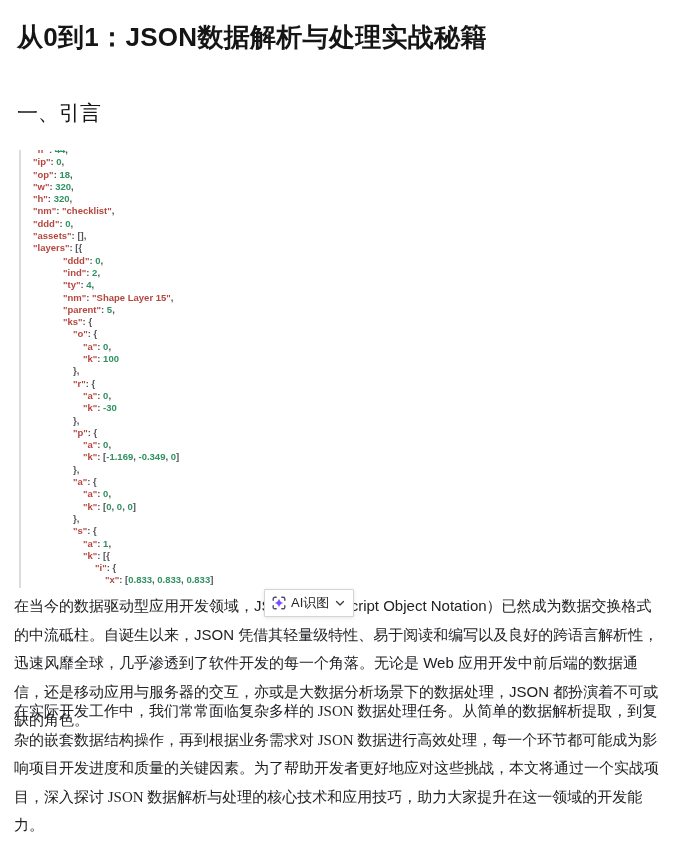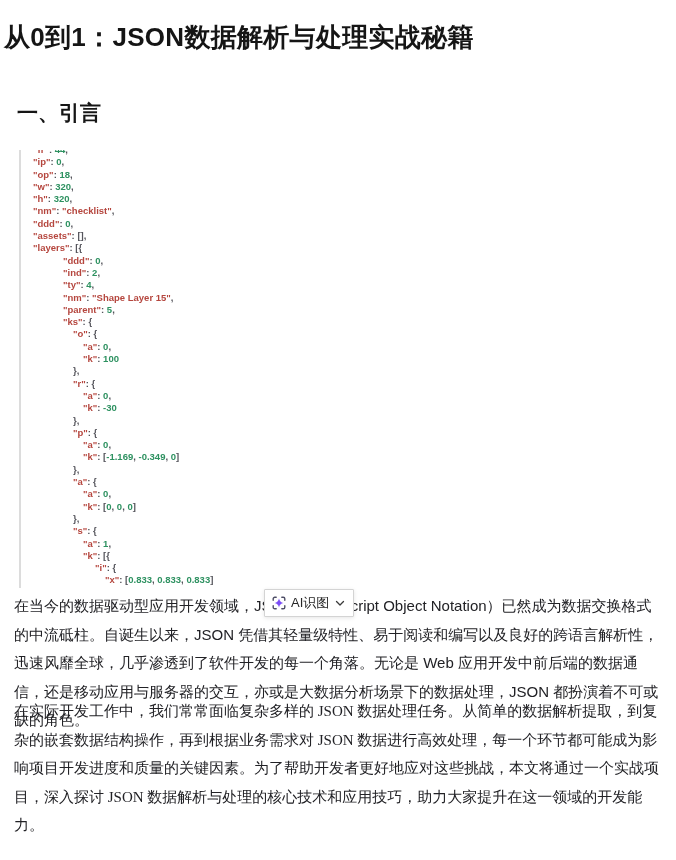--- a/index.html
+++ b/index.html
@@ -6,32 +6,32 @@
   html, body { width: 676px; height: 860px; }
   body {
     background: #ffffff;
     font-family: "Liberation Sans", "DejaVu Sans", sans-serif;
     color: #222226;
     position: relative;
     overflow: hidden;
   }
   .page-title {
     position: absolute;
-    left: 4px; top: 20px;
+    left: 17px; top: 20px;
     width: 640px;
     font-size: 26px;
     font-weight: 700;
     color: #151515;
     letter-spacing: 0.3px;
   }
   .section-heading {
     position: absolute;
     left: 17px; top: 99px;
     font-size: 21px;
-    font-weight: 700;
+    font-weight: 400;
     color: #151515;
   }
   .code-figure {
     position: absolute;
     left: 19px; top: 150px;
     width: 332px; height: 438px;
     background: #ffffff;
     border-left: 2px solid #dcdcdc;
     overflow: hidden;
   }

